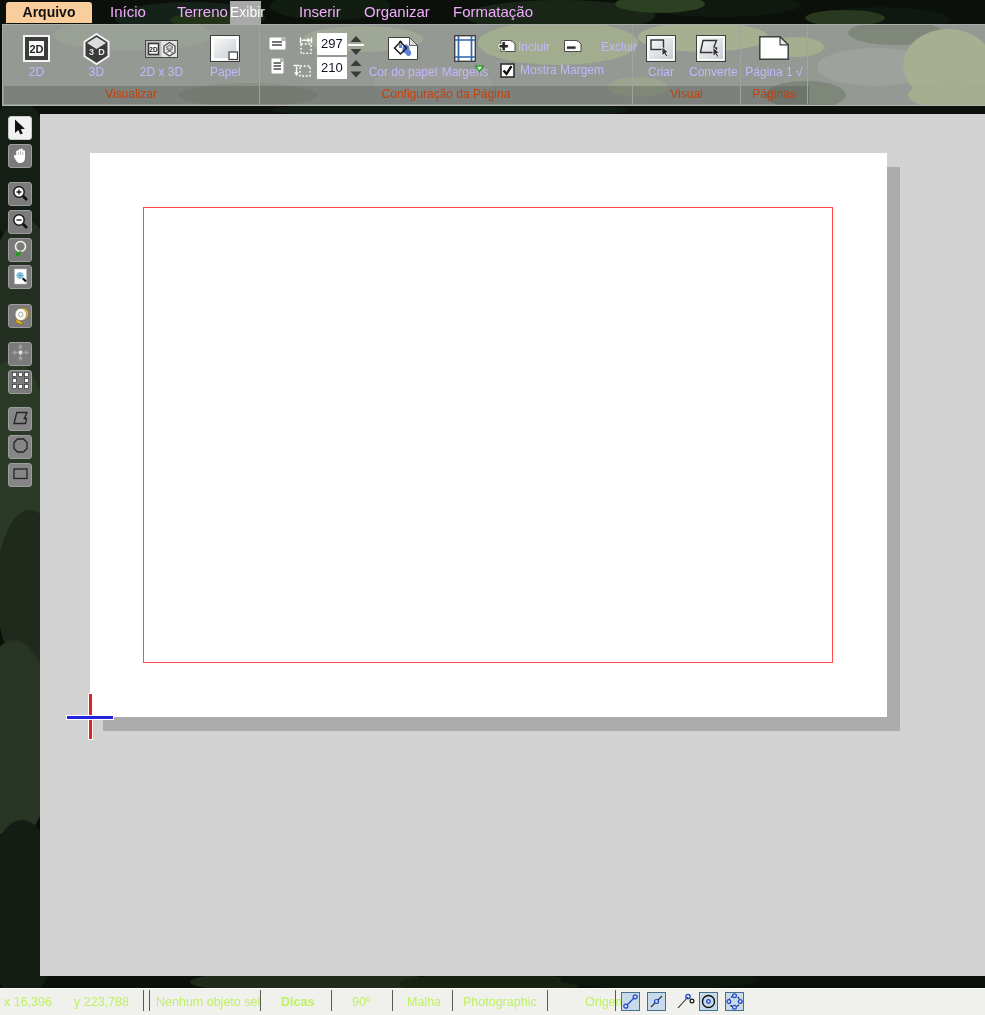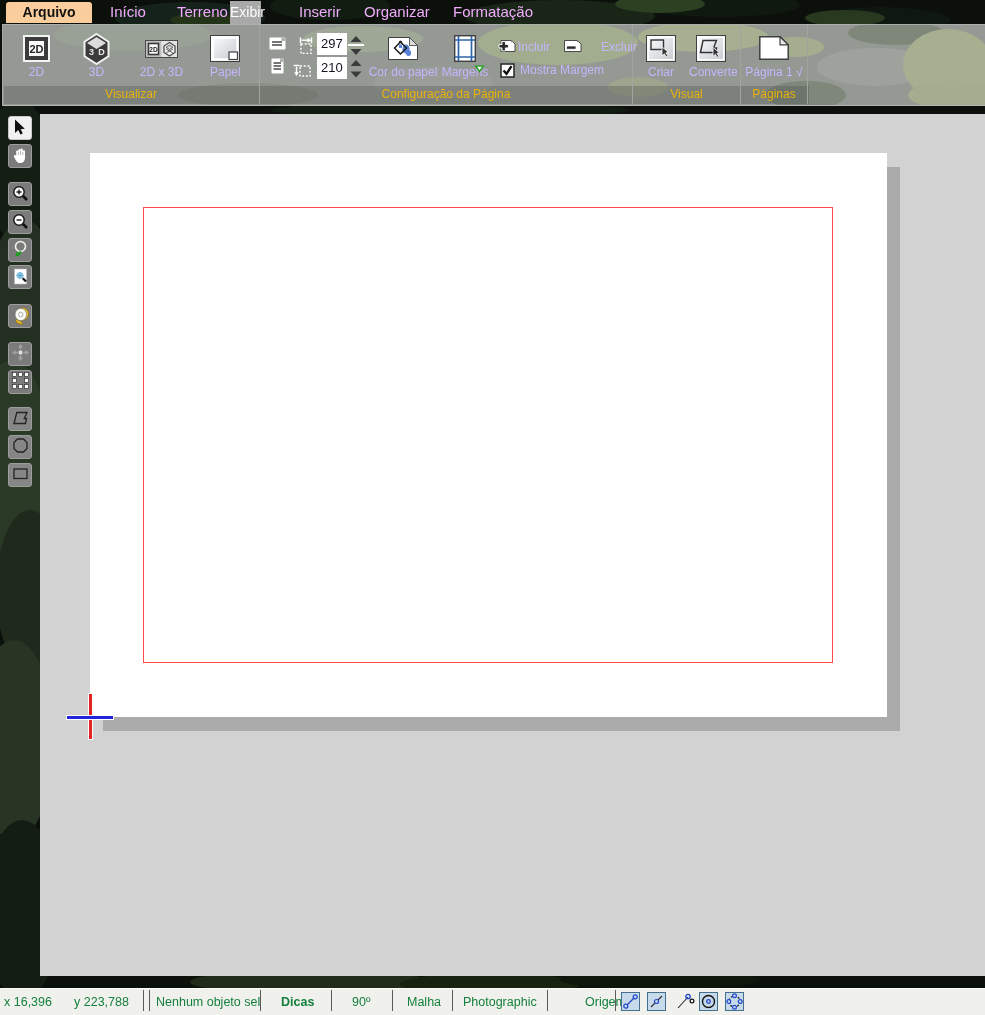--- a/index.html
+++ b/index.html
@@ -1,24 +1,24 @@
 <!DOCTYPE html>
 <html><head>
 <meta charset="utf-8">
 <style>
 html,body{margin:0;padding:0;}
 body{width:985px;height:1015px;position:relative;overflow:hidden;font-family:"Liberation Sans",sans-serif;background:#0C100B;}
 .abs{position:absolute;}
 #ribbon{left:2px;top:24px;width:983px;height:80px;border-top:1px solid #ADADAD;border-bottom:1px solid #B5B5B5;border-left:1px solid #A8A8A8;}
 .tab{position:absolute;top:0;height:24px;line-height:24px;font-size:15px;color:#f0abfc;}
-.glabel{position:absolute;top:86px;height:17px;line-height:17px;font-size:12px;color:#eab308;text-align:center;}
+.glabel{position:absolute;top:86px;height:17px;line-height:17px;font-size:12px;color:#c2410c;text-align:center;}
 .gsep{position:absolute;top:25px;height:79px;width:1px;background:#A0A49E;}
 .ilabel{position:absolute;top:66px;height:12px;line-height:12px;font-size:12px;color:#c4b5fd;text-align:center;white-space:nowrap;}
 .tbtn{position:absolute;left:8px;width:22px;height:22px;background:#7B7B7B;border:1px solid #9D9D9D;border-radius:3px;}
-.sbtext{position:absolute;top:994px;height:16px;line-height:16px;font-size:12.5px;color:#15803d;white-space:nowrap;}
+.sbtext{position:absolute;top:994px;height:16px;line-height:16px;font-size:12.5px;color:#bef264;white-space:nowrap;}
 .sbsep{position:absolute;top:990px;height:21px;width:1px;background:#5A5A5A;}
 .sbicon{position:absolute;top:992px;width:17px;height:17px;background:#C6DAEA;border:1px solid #44708E;}
 </style>
 </head>
 <body>
 
 <svg class="abs" style="left:0;top:0" width="985" height="1015" viewBox="0 0 985 1015">
 <rect width="985" height="1015" fill="#0C100B"></rect>
 <ellipse cx="190" cy="18" rx="75" ry="16" fill="#15221A"></ellipse>
 <ellipse cx="330" cy="6" rx="60" ry="14" fill="#121D12"></ellipse>

